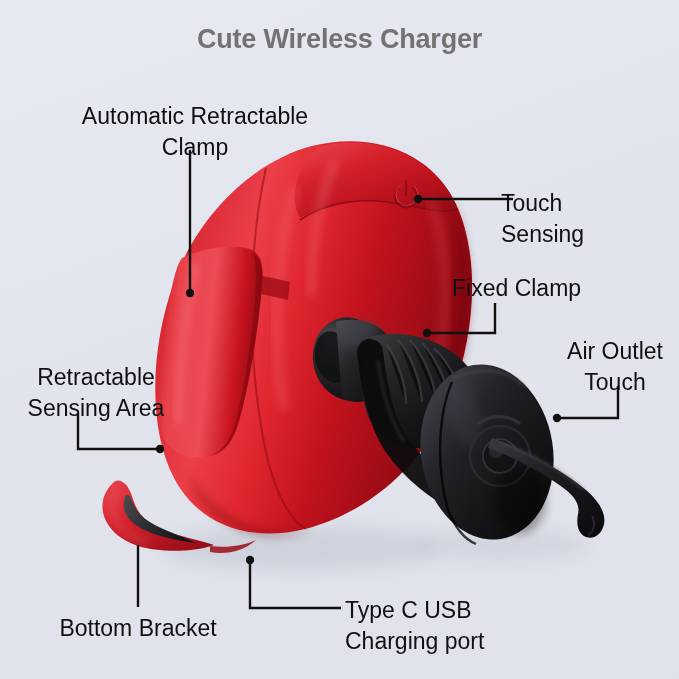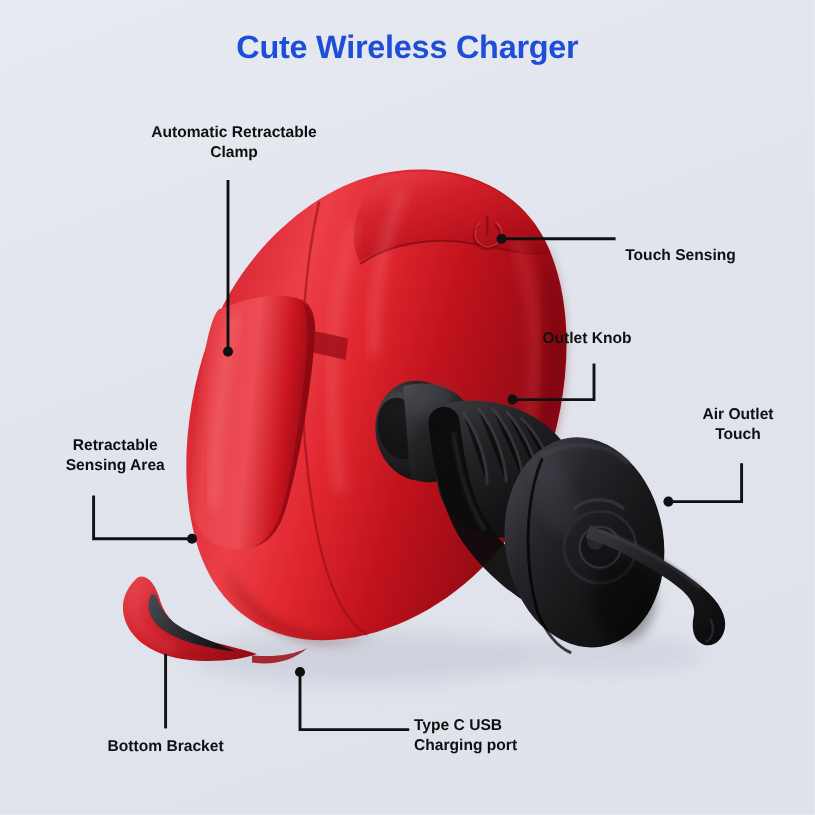--- a/index.html
+++ b/index.html
@@ -13,35 +13,35 @@
   }
   #stage::before{
     content:"";position:absolute;inset:0;
     background:linear-gradient(160deg,#e8eaf1 0%,#e1e4ed 45%,#dfe2eb 100%);
   }
   #artboard{position:absolute;left:0;top:0;width:679px;height:679px;}
 
   .title{
     position:absolute;left:0;top:24px;width:679px;
     text-align:center;
-    font-size:27px;font-weight:bold;color:#1d4ed8;
+    font-size:27px;font-weight:bold;color:#737373;
     letter-spacing:-0.2px;
   }
 
   .label{
     position:absolute;
-    font-size:13px;font-weight:bold;color:#101010;
+    font-size:23px;font-weight:normal;color:#101010;
     line-height:1.33;
     white-space:pre-line;
   }
   .label.c{text-align:center;}
   .label.l{text-align:left;}
 
   .lbl-clamp      {left:60px; top:101px; width:270px;}
-  .lbl-touch      {left:521px;top:188px; width:150px;margin-top:16px;}
+  .lbl-touch      {left:501px;top:188px; width:150px;}
   .lbl-knob       {left:452px;top:273px; width:150px;}
   .lbl-air        {left:560px;top:336px; width:110px;}
   .lbl-intel      {left:16px; top:362px; width:160px;}
   .lbl-bottom     {left:48px; top:613px; width:180px;}
   .lbl-typec      {left:345px;top:595px; width:190px;}
 </style>
 </head>
 <body>
 
 <div id="stage">
@@ -280,21 +280,21 @@
         <circle cx="250" cy="560" r="4.2" fill="#101010" stroke="none"></circle>
       </g>
     </g>
   </svg>
 
   <div class="label c lbl-clamp">Automatic Retractable
 Clamp</div>
 
   <div class="label l lbl-touch">Touch Sensing</div>
 
-  <div class="label l lbl-knob">Outlet Knob</div>
+  <div class="label l lbl-knob">Fixed Clamp</div>
 
   <div class="label c lbl-air">Air Outlet
 Touch</div>
 
   <div class="label c lbl-intel">Retractable
 Sensing Area</div>
 
   <div class="label l lbl-typec">Type C USB
 Charging port</div>
 

